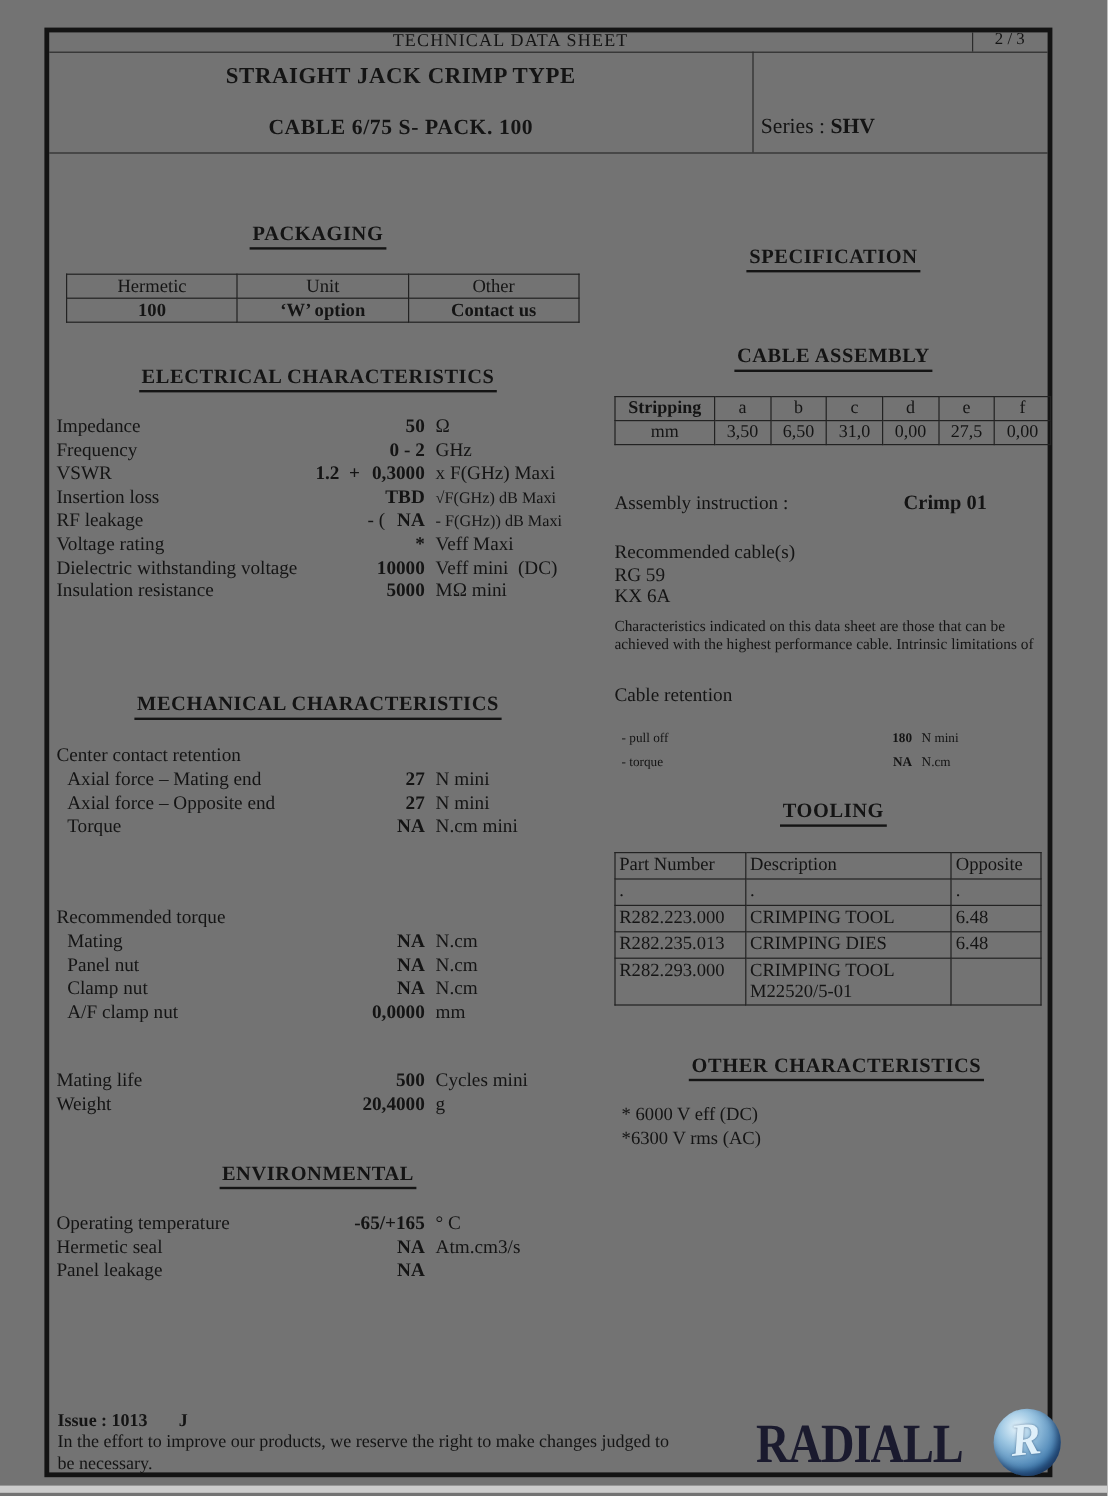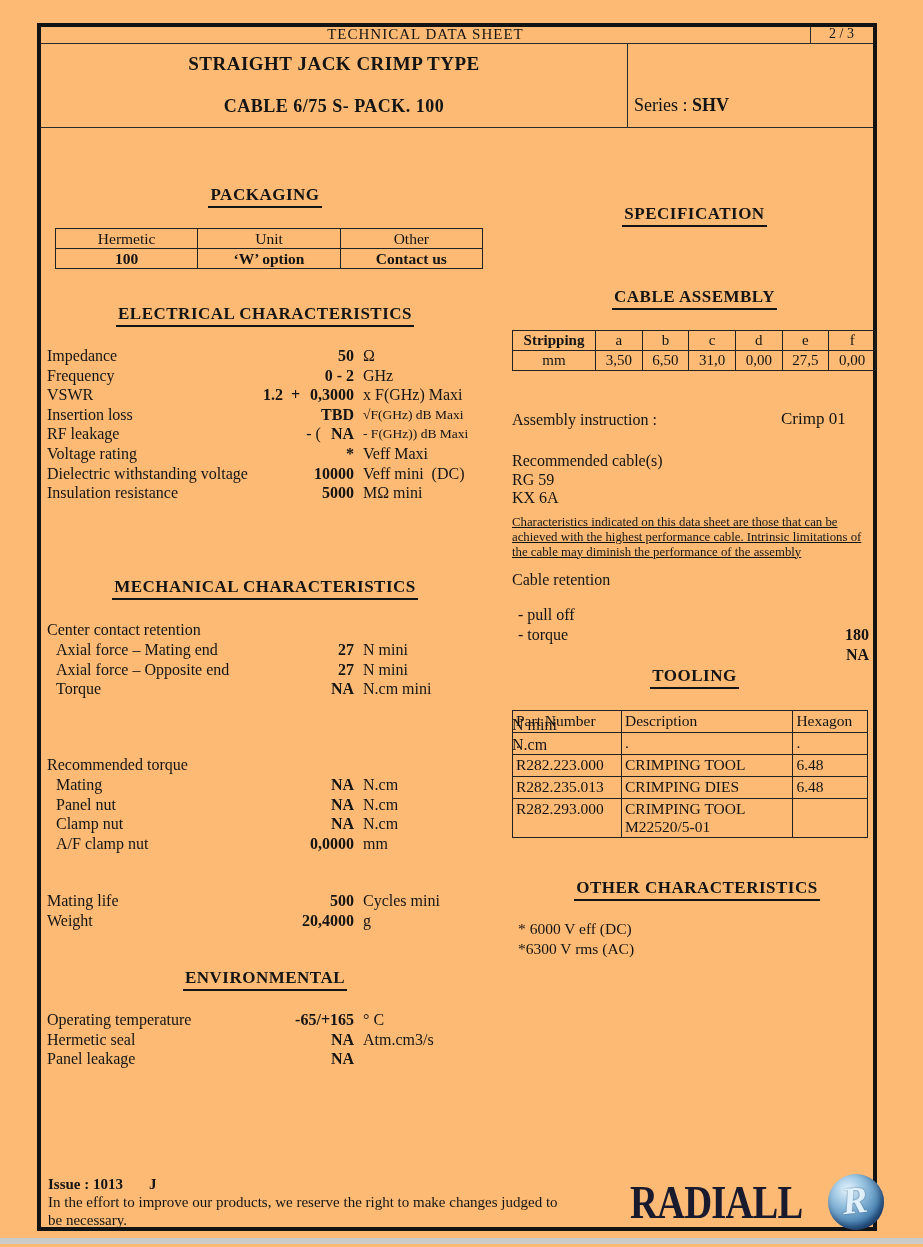--- a/index.html
+++ b/index.html
@@ -1,16 +1,16 @@
 <!DOCTYPE html>
 <html><head>
 <meta charset="utf-8">
 <style>
   html,body{margin:0;padding:0;background:#fff;}
-  .page{position:relative;width:923px;height:1247px;background:#fdba74;
+  .page{position:relative;width:923px;height:1247px;background:#737373;
         font-family:"Liberation Serif",serif;color:#141414;overflow:hidden;}
   .abs{position:absolute;}
   
   .doc-frame{left:37px;top:23px;width:840px;height:1208px;border:4px solid #131313;box-sizing:border-box;}
   .hline{height:1px;background:#2b2b2b;}
   .vline{width:1px;background:#2b2b2b;}
   
   .sheet-title{left:41px;top:26px;width:769px;text-align:center;font-size:15px;letter-spacing:1px;}
   .page-num{left:810px;top:26px;width:63px;text-align:center;font-size:14px;}
   .title1{left:41px;top:53px;width:586px;text-align:center;font-size:19px;font-weight:bold;letter-spacing:.5px;}
@@ -29,40 +29,40 @@
   .crow .lbl{flex:1 1 0;min-width:0;white-space:pre;overflow:visible;}
   .crow .lbl.ind{padding-left:9px;}
   .crow .valblock{flex:0 0 124px;text-align:right;white-space:pre;padding-right:9px;}
   .crow .pre{margin-right:10px;white-space:pre;}
   .crow .pre-b{font-weight:bold;}
   .crow .val{font-weight:bold;white-space:pre;}
   .crow .unit{flex:0 0 120px;white-space:pre;}
   .crow .u-sm{font-size:13.5px;}
   .grp-label{font-size:16px;height:19.6px;line-height:19.6px;}
   
-  .rrow{display:flex;width:365px;height:20px;line-height:20px;font-size:16px;flex-direction:column;}
+  .rrow{display:flex;width:365px;height:20px;line-height:20px;font-size:11px;}
   .rrow .lbl{flex:1 1 0;white-space:pre;padding-left:6px;}
   .rrow .valblock{flex:0 0 90px;text-align:right;padding-right:8px;font-weight:bold;}
   .rrow .unit{flex:0 0 109px;}
   
   table{border-collapse:collapse;}
   td{border:1px solid #222;padding:0;font-size:15.5px;}
   .pack-table{width:428px;}
   .pack-table td{width:33.33%;text-align:center;height:19px;}
   .pack-table .v td{font-weight:bold;}
   .strip-table{width:364px;}
   .strip-table td{text-align:center;height:19px;font-size:15px;}
   .strip-table .c0{width:82px;}
   .strip-table .hd .c0{font-weight:bold;}
   .tool-table{width:356px;}
   .tool-table td{text-align:left;padding:1px 3px;height:19px;vertical-align:top;font-size:15.5px;}
   .tool-table .c0{width:105px;}
   .tool-table .c1{width:183px;}
   .tool-table .c2{width:70px;}
-  .note{font-size:12.8px;line-height:14.8px;text-decoration:underline;}
+  .note{font-size:12.8px;line-height:14.8px;}
   .plain16{font-size:16px;line-height:18.5px;}
   .star-line{font-size:15.5px;line-height:20px;}
   
   .issue{left:48px;top:1176px;font-size:15px;font-weight:bold;}
   .issue .rev{margin-left:26px;}
   .disc{left:48px;font-size:15px;width:560px;}
   .logo{left:630px;top:1174px;width:256px;height:58px;}
   .logo-text{position:absolute;left:0;top:1px;font-size:46px;font-weight:bold;color:#1a1a2e;
              letter-spacing:-1px;transform:scaleX(.84);transform-origin:left center;line-height:56px;}
   .logo-sphere{position:absolute;left:198px;top:0;width:56px;height:56px;border-radius:50%;
@@ -250,32 +250,31 @@
       <td>6,50</td>
       <td>31,0</td>
       <td>0,00</td>
       <td>27,5</td>
       <td>0,00</td>
     </tr>
   </tbody>
     </table>
 
   <div class="abs" style="left:512px;top:411px;font-size:16px;">Assembly instruction :</div>
-  <div class="abs" style="left:753px;top:409px;font-size:17px;font-weight:normal;margin-left:28px;">Crimp 01</div>
+  <div class="abs" style="left:753px;top:409px;font-size:17px;font-weight:bold;">Crimp 01</div>
 
   <div class="abs plain16" style="left:512px;top:452px;">
     <div>Recommended cable(s)</div>
     <div>RG 59</div>
     <div>KX 6A</div>
   </div>
 
   <div class="abs note" style="left:512px;top:515px;width:370px;">
     <div>Characteristics indicated on this data sheet are those that can be</div>
     <div>achieved with the highest performance cable. Intrinsic limitations of</div>
-    <div>the cable may diminish the performance of the assembly</div>
   </div>
 
   <div class="abs" style="left:512px;top:571px;font-size:16px;">Cable retention</div>
 
   <div class="abs" style="left:512px;top:605px;">
     <div class="rrow">
         <span class="lbl">- pull off</span>
         <span class="valblock">180</span>
         <span class="unit">N mini</span>
       </div>
@@ -286,21 +285,21 @@
       </div>
   </div>
 
   <div class="abs hwrap col-r" style="top:666px;"><span class="h">TOOLING</span></div>
 
   <table class="abs tool-table" style="left:512px;top:710px;">
     <tbody>
         <tr>
       <td class="c0">Part Number</td>
       <td class="c1">Description</td>
-      <td class="c2">Hexagon</td>
+      <td class="c2">Opposite</td>
     </tr>
     <tr>
       <td>.</td>
       <td>.</td>
       <td>.</td>
     </tr>
     <tr>
       <td>R282.223.000</td>
       <td>CRIMPING TOOL</td>
       <td>6.48</td>

